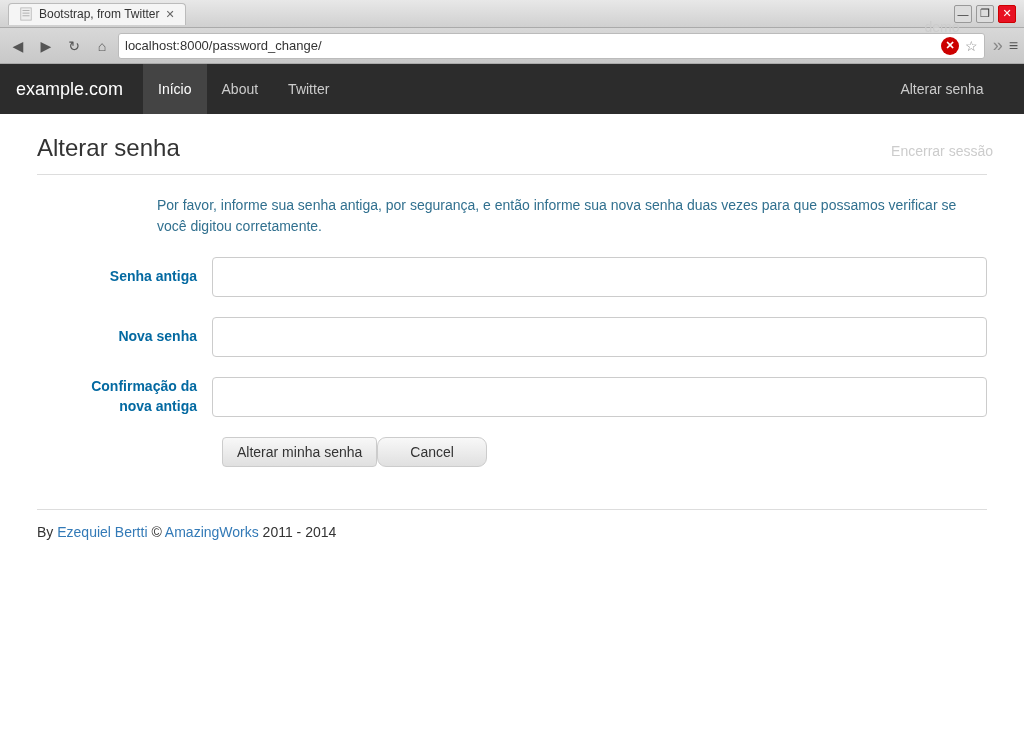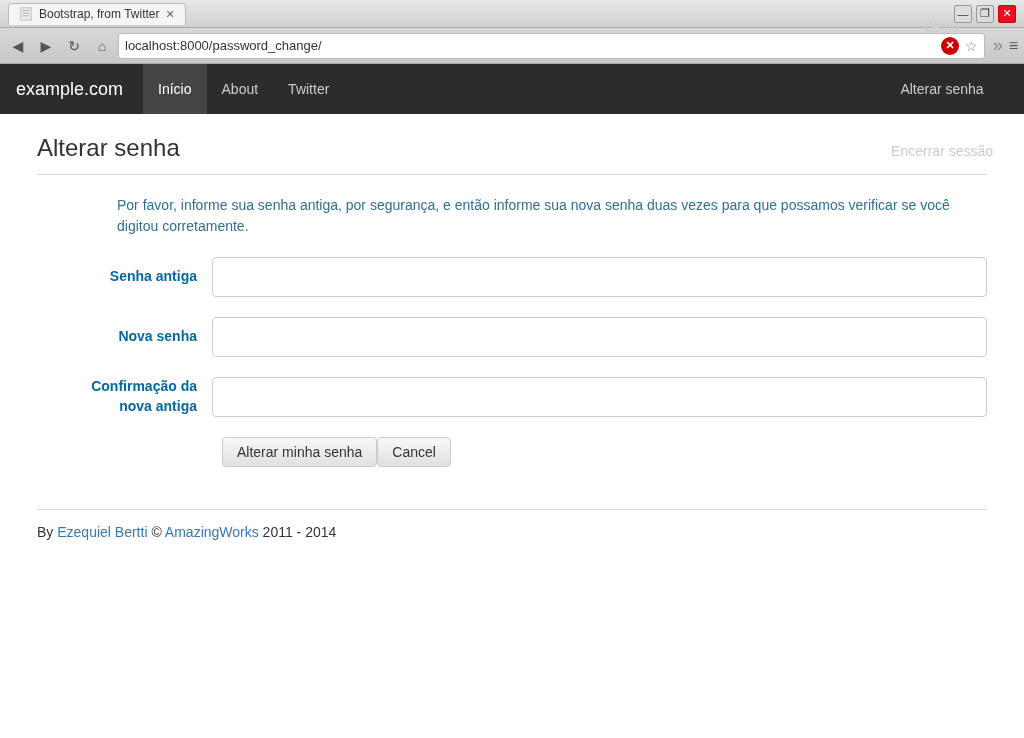--- a/index.html
+++ b/index.html
@@ -169,21 +169,21 @@
     }
 
     .form-container {
       max-width: 980px;
     }
     .info-text {
       color: #31708f;
       margin-bottom: 20px;
       font-size: 14px;
       line-height: 1.5;
-      margin-left: 80px;
+      margin-left: 120px;
     }
     .form-group {
       display: flex;
       align-items: center;
       margin-bottom: 20px;
     }
     .form-label {
       width: 175px;
       text-align: right;
       padding-right: 15px;
@@ -214,22 +214,22 @@
       border: 1px solid #ccc;
       border-radius: 4px;
       padding: 6px 14px;
       font-size: 14px;
       color: #333;
       cursor: pointer;
     }
     .btn-cancel {
       background: linear-gradient(to bottom, #f8f8f8, #e0e0e0);
       border: 1px solid #ccc;
-      border-radius: 4px;
-      padding: 6px 14px;
+      border-radius: 9px;
+      padding: 6px 32px;
       font-size: 14px;
       color: #333;
       cursor: pointer;
     }
 
     .footer {
       border-top: 1px solid #ddd;
       margin-top: 42px;
       padding-top: 14px;
       font-size: 14px;

